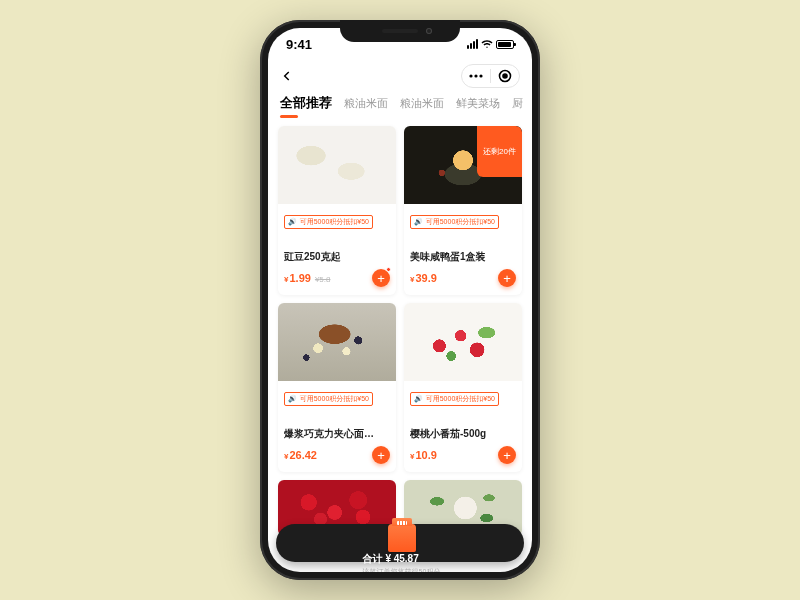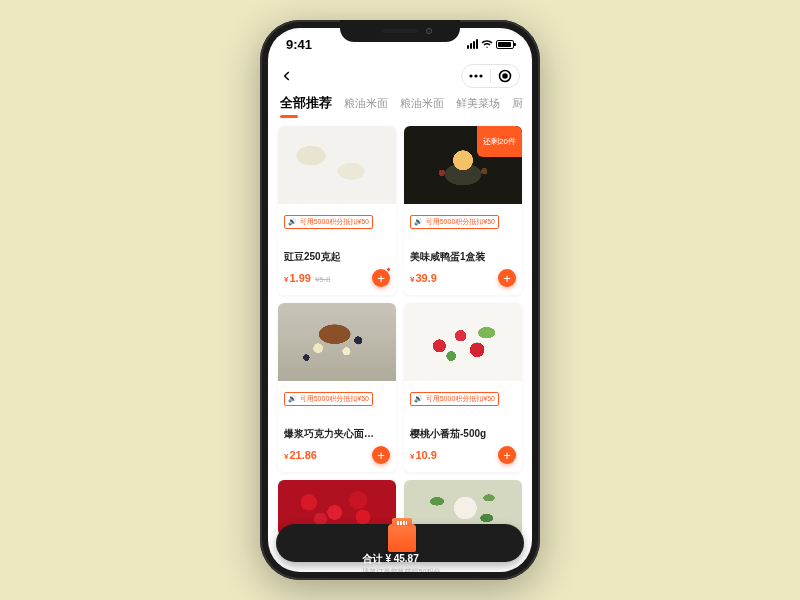--- a/index.html
+++ b/index.html
@@ -64,21 +64,21 @@
     radial-gradient(circle 11px at 68% 36%,#c81424 0 80%,transparent 82%),
     radial-gradient(circle 8px at 36% 70%,#d01c2c 0 80%,transparent 82%),
     radial-gradient(circle 9px at 72% 66%,#dc1828 0 80%,transparent 82%),
     #b01020}
   .img6{background:
     radial-gradient(circle 16px at 52% 50%,#f4f0e8 0 70%,transparent 72%),
     radial-gradient(ellipse 10px 6px at 28% 38%,#5a9848 0 70%,transparent 72%),
     radial-gradient(ellipse 8px 5px at 72% 32%,#6aa050 0 70%,transparent 72%),
     radial-gradient(ellipse 9px 6px at 70% 68%,#4a8840 0 70%,transparent 72%),
     #d4d8c0}
-  .stock-badge { position:absolute; top:0; right:0; background:#ff5a1f; color:#fff; font-size:8px; padding:10px 6px; border-radius:0 6px 0 6px; }
+  .stock-badge { position:absolute; top:0; right:0; background:#ff5a1f; color:#fff; font-size:8px; padding:20px 6px; border-radius:0 6px 0 6px; }
   .card-body { padding:6px 6px 8px; }
   .promo-tag { display:inline-flex; align-items:center; gap:3px; border:1px solid #ff5a1f; color:#ff5a1f; font-size:7px; padding:1px 3px; border-radius:2px; margin-bottom:4px; }
   .card-title { font-size:10px; color:#222; font-weight:700; margin-bottom:5px; white-space:nowrap; overflow:hidden; text-overflow:ellipsis;margin-top:17px; }
   .price-row { display:flex; align-items:center; justify-content:space-between; }
   .price { color:#ff5a1f; font-weight:700; font-size:11px; }
   .price .cur{font-size:8px;margin-right:1px}
   .old-price { color:#bbb; font-size:8px; text-decoration:line-through; margin-left:4px; font-weight:400; }
   .add-btn { width:18px; height:18px; border-radius:50%; background:#ff5a1f; color:#fff; display:flex; align-items:center; justify-content:center; font-size:13px; line-height:1; box-shadow:0 2px 4px rgba(255,90,31,.4); position:relative; }
   .add-btn .dot{position:absolute;top:-2px;right:-1px;width:5px;height:5px;border-radius:50%;background:#ff3b1f;border:1px solid #fff}
   .checkout-bar { position:absolute; bottom:10px; left:8px; right:8px; height:38px; background:#1d1d1d; border-radius:19px; display:flex; align-items:center; padding:0 3px 0 6px; box-shadow:0 4px 10px rgba(0,0,0,.3);flex-direction:column; }
@@ -187,21 +187,21 @@
 
       <div class="card">
         <div class="card-img img3"></div>
         <div class="card-body">
           <span class="promo-tag">
               <span>🔊</span>
               <span>可用5000积分抵扣¥50</span>
             </span>
           <div class="card-title">爆浆巧克力夹心面…</div>
           <div class="price-row">
-            <span class="price"><span class="cur">¥</span><span>21.86</span></span>
+            <span class="price"><span class="cur">¥</span><span>26.42</span></span>
             <span class="add-btn">+</span>
           </div>
         </div>
       </div>
 
       <div class="card">
         <div class="card-img img4"></div>
         <div class="card-body">
           <span class="promo-tag">
               <span>🔊</span>

